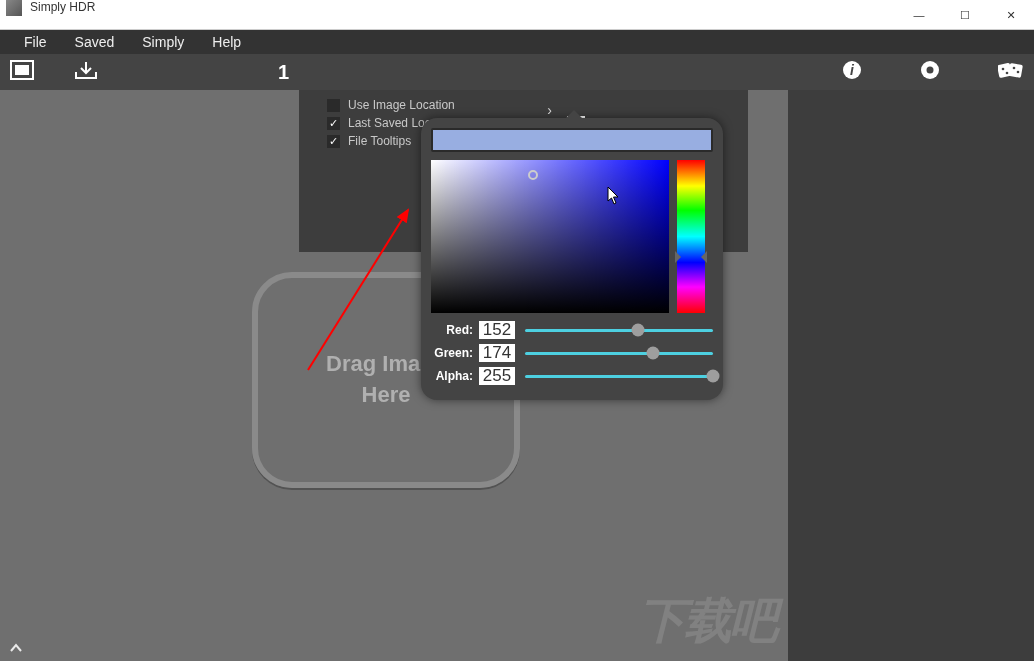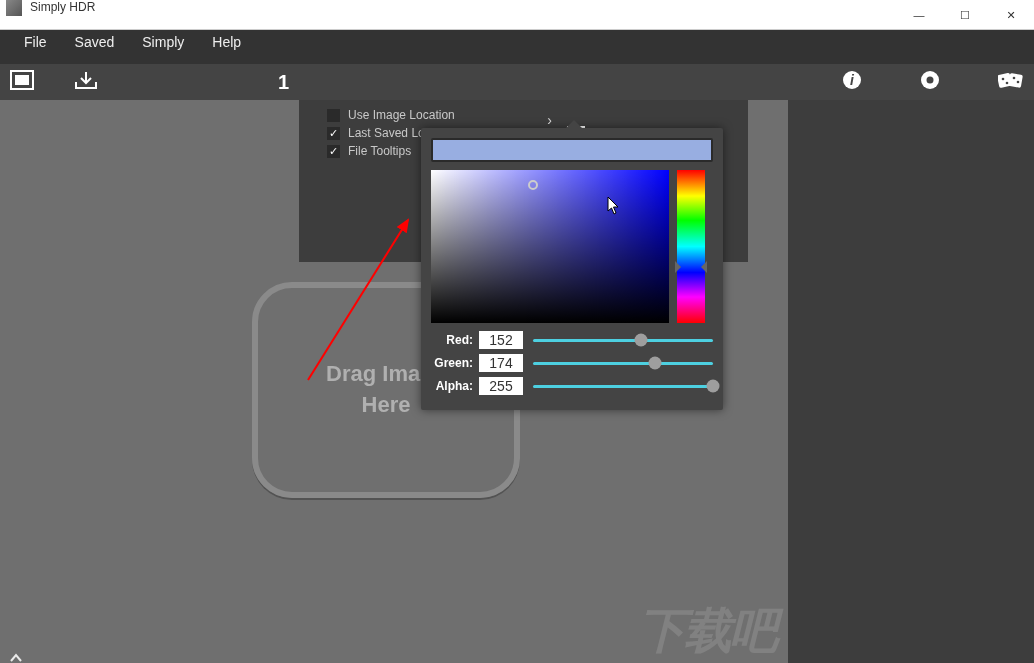--- a/index.html
+++ b/index.html
@@ -5,21 +5,21 @@
   * { box-sizing: border-box; margin: 0; padding: 0; font-family: "Segoe UI", Tahoma, sans-serif; }
   body { width: 1034px; height: 663px; overflow: hidden; background: #fff; position: relative; }
 
   
   .titlebar { height: 30px; background: #fff; display: flex; align-items: flex-start; border-bottom: 1px solid #ccc; }
   .titlebar .app-icon { width: 16px; height: 16px; background: linear-gradient(135deg,#888,#555); margin: 0 8px 0 6px; }
   .titlebar .title { font-size: 12px; color: #333; flex: 1; }
   .titlebar .win-btn { width: 46px; height: 30px; display: flex; align-items: center; justify-content: center; color: #333; font-size: 11px; }
 
   
-  .menubar { height: 34px; background: #333333; display: flex; padding-left: 10px; }
+  .menubar { height: 24px; background: #333333; display: flex; align-items: center; padding-left: 10px; }
   .menubar .menu-item { color: #eee; font-size: 14px; padding: 4px 14px; }
 
   
   .toolbar { height: 36px; background: #444444; display: flex; align-items: center; padding: 0 10px; gap: 40px; }
   .toolbar .tool-icon { color: #fff; }
   .toolbar .tool-icon svg { fill: #fff; }
   .toolbar .spacer { flex: 1; }
   .toolbar .topbtn { margin-left: 18px; }
 
   
@@ -39,37 +39,37 @@
   .options-popup .section-label { color: #c9c9c9; font-size: 12px; margin-bottom: 6px; }
   .opt-row { display: flex; align-items: center; margin-left: 16px; margin-bottom: 4px; }
   .opt-check { width: 13px; height: 13px; background: #2a2a2a; margin-right: 8px; display:flex; align-items:center; justify-content:center;}
   .opt-check .tick { color:#fff; font-size:11px; }
   .opt-label { color: #c9c9c9; font-size: 12px; }
   .bgcolor-row { position: absolute; left: 162px; top: 26px; display:flex; align-items:center; }
   .bgcolor-label { color: #c9c9c9; font-size: 12px; margin-right: 10px; }
   .color-swatch { width: 18px; height: 18px; border: 2px solid #fff; background: #98aee1; }
 
   
-  .colorpicker { position: absolute; left: 421px; top: 28px; width: 302px; background: #444; border-radius: 2px; padding: 10px; box-shadow: 0 0 10px rgba(0,0,0,.5); }
+  .colorpicker { position: absolute; left: 421px; top: 28px; width: 302px; background: #444; border-radius: 16px; padding: 10px; box-shadow: 0 0 10px rgba(0,0,0,.5); }
   .colorpicker::before { content:""; position:absolute; top:-8px; left:145px; border:8px solid transparent; border-bottom-color:#444; border-top:none; }
   .preview-bar { height: 24px; width: 100%; background: #98aee1; border: 2px solid #2a2a2a; margin-bottom: 8px; border-radius:2px;}
   .picker-row { display: flex; gap: 8px; }
   .satval { width: 238px; height: 153px; position: relative; }
   .satval .base { position:absolute; inset:0; background: blue; }
   .satval .white { position:absolute; inset:0; background: linear-gradient(to right, #fff, rgba(255,255,255,0)); }
   .satval .black { position:absolute; inset:0; background: linear-gradient(to top, #000, rgba(0,0,0,0)); }
   .satval .cursor { position:absolute; width:10px; height:10px; border:2px solid #ccc; border-radius:50%; left:102px; top:15px; transform:translate(-50%,-50%); }
   .hue { width: 28px; height: 153px; background: linear-gradient(to bottom, #f00 0%, #ff0 17%, #0f0 33%, #0ff 50%, #00f 67%, #f0f 83%, #f00 100%); position: relative; }
   .hue .hue-cursor-l { position:absolute; left:-2px; top:97px; transform:translateY(-50%); border:6px solid transparent; border-left-color:#666; }
   .hue .hue-cursor-r { position:absolute; right:-2px; top:97px; transform:translateY(-50%); border:6px solid transparent; border-right-color:#666; }
 
   .sliders { margin-top: 8px; }
   .srow { display:flex; align-items:center; margin-bottom:5px; }
   .srow label { width: 48px; text-align:right; color:#fff; font-size:12px; font-weight:bold; padding-right:6px; }
-  .srow input[type=text] { width: 44px; height: 18px; border:none; font-size:14px; text-align:center; background:#fff; color:#333; }
+  .srow input[type=text] { width: 36px; height: 18px; border:none; font-size:17px; text-align:center; background:#fff; color:#333; }
   .srow .track { flex:1; margin-left:10px; height: 3px; background: #4dd0e1; position:relative; border-radius:2px;}
   .srow .knob { position:absolute; top:50%; width:13px; height:13px; background:#9e9e9e; border-radius:50%; transform:translate(-50%,-50%); }
 
   
   .red-arrow { position:absolute; left:303px; top:115px; pointer-events:none; }
 
   
   .cursor-ptr { position:absolute; left:607px; top:96px; pointer-events:none; }
 
   

